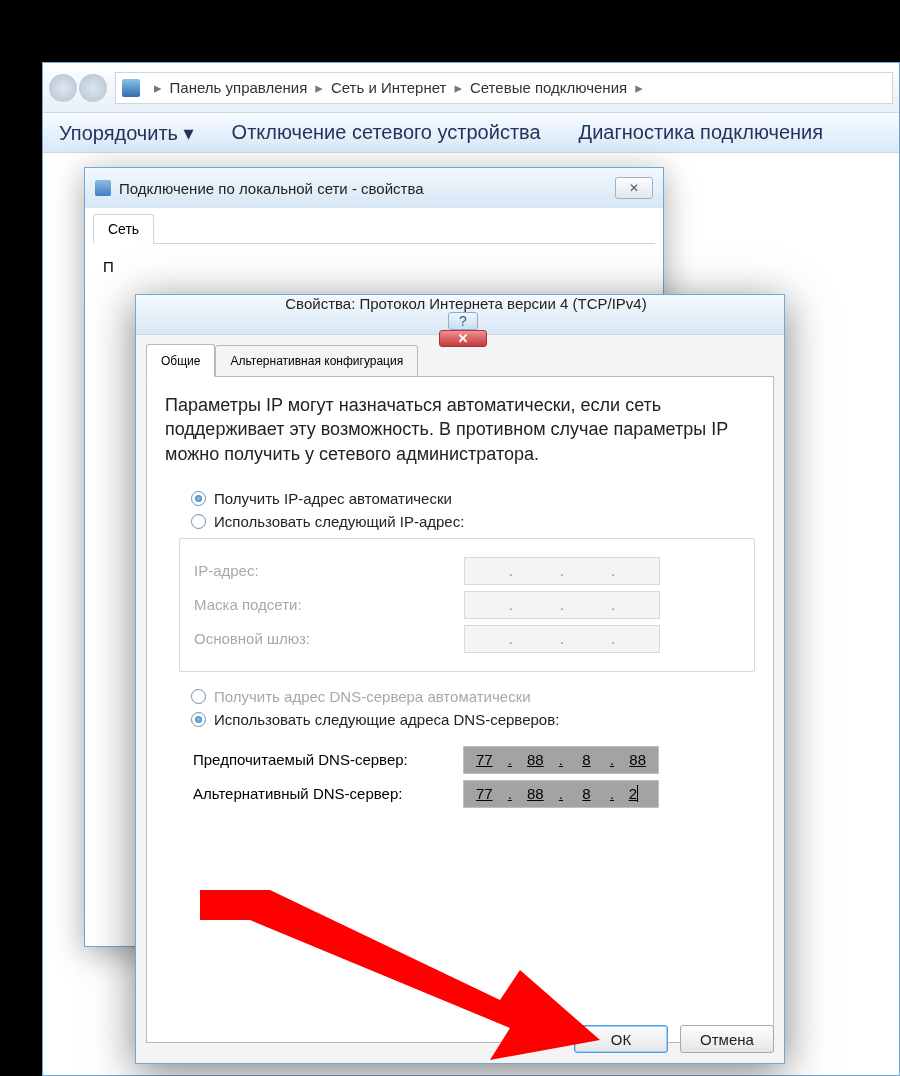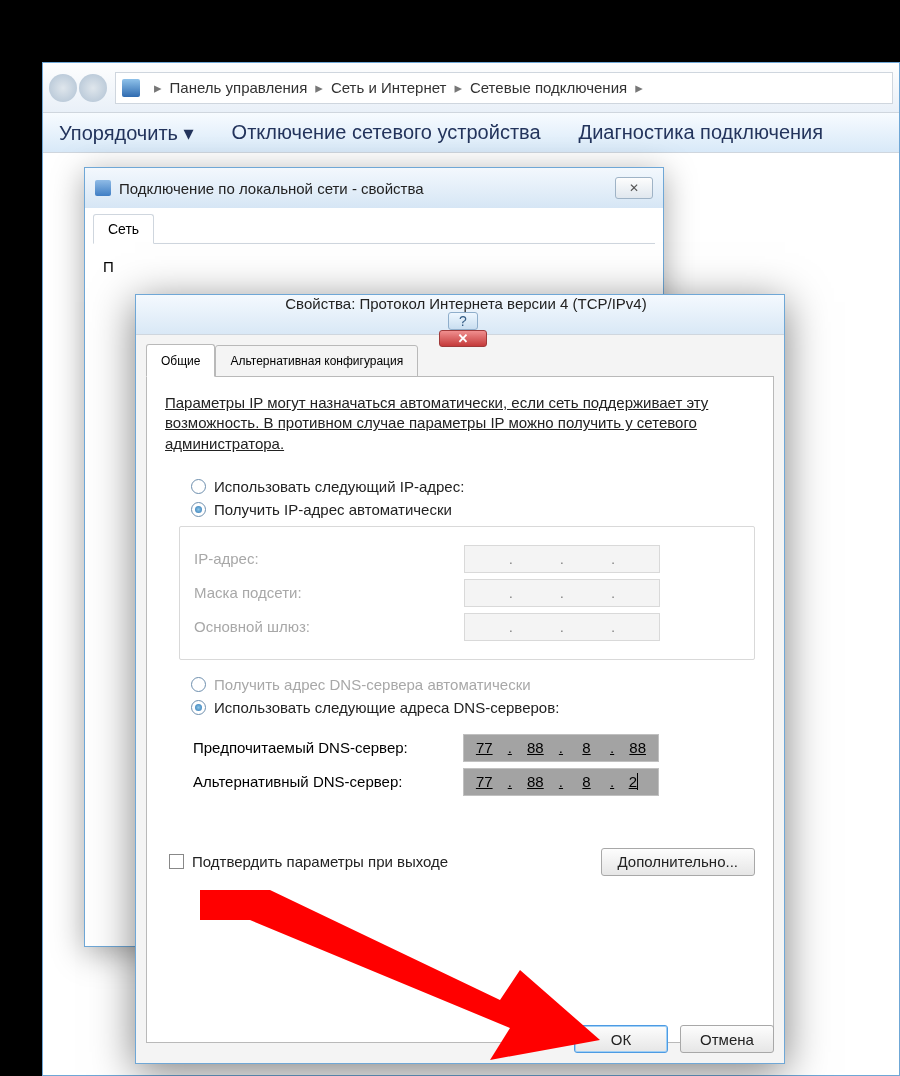--- a/index.html
+++ b/index.html
@@ -28,21 +28,21 @@
   .titlebar .spacer { flex:1; }
   .help-btn { width:30px; height:22px; margin-right:6px; border:1px solid #8faecb; border-radius:3px; background:linear-gradient(#eef7ff,#c9def0); color:#355d85; display:flex; align-items:center; justify-content:center; font-size:14px; }
   .close-btn { width:48px; height:22px; margin-right:6px; border:1px solid #a03a3a; border-radius:3px; background:linear-gradient(#f08f8f,#c43a3a); color:#fff; display:flex; align-items:center; justify-content:center; font-weight:bold; font-size:13px; }
 
   .tabarea { position:relative; height:38px; margin:4px 10px 0 10px; }
   .tabarea .tabbg { position:absolute; left:0; right:0; bottom:0; border-bottom:1px solid #b9b9b9; }
   .tab { position:relative; float:left; height:32px; margin-top:6px; padding:0 14px; border:1px solid #b9b9b9; background:#f4f4f4; font-size:12px; display:flex; align-items:center; border-radius:3px 3px 0 0; }
   .tab.active { background:#fff; border-bottom:1px solid #fff; height:33px; margin-top:5px; z-index:2; }
   .tabbody { background:#fff; border:1px solid #b9b9b9; border-top:none; margin:0 10px 10px 10px; padding:16px 18px 14px 18px; height:666px; position:relative; }
 
-  .desc { font-size:15px; color:#222; line-height:1.35; margin-bottom:24px;text-decoration:underline; }
+  .desc { font-size:18px; color:#222; line-height:1.35; margin-bottom:24px; }
 
   .radio-row { display:flex; align-items:center; margin:6px 0 6px 26px; font-size:15px; color:#222; }
   .radio { width:15px; height:15px; border:1px solid #6e8fae; border-radius:50%; margin-right:8px; background:#fff; display:flex; align-items:center; justify-content:center; }
   .radio.checked::after { content:""; width:7px; height:7px; border-radius:50%; background:radial-gradient(#8ec7e8,#2d74b2); }
 
   .group { border:1px solid #d9d9d9; border-radius:2px; margin:8px 0 16px 14px; padding:12px 12px 12px 14px; }
   .group.disabled { color:#a8a8a8; }
   .field-row { display:flex; align-items:center; margin:6px 0; font-size:15px; }
   .field-label { flex:0 0 270px; }
   .group.disabled .field-label { color:#a8a8a8; }
@@ -120,26 +120,26 @@
   <div class="tabarea">
     <div class="tabbg"></div>
     <div class="tab active">Общие</div>
     <div class="tab">Альтернативная конфигурация</div>
   </div>
 
   <div class="tabbody">
     <div class="desc">Параметры IP могут назначаться автоматически, если сеть поддерживает эту возможность. В противном случае параметры IP можно получить у сетевого администратора.</div>
 
     <div class="radio-row">
+      <span class="radio checked"></span>
+      <span>Получить IP-адрес автоматически</span>
+    </div>
+    <div class="radio-row">
       <span class="radio"></span>
       <span>Использовать следующий IP-адрес:</span>
-    </div>
-    <div class="radio-row">
-      <span class="radio checked"></span>
-      <span>Получить IP-адрес автоматически</span>
     </div>
 
     <div class="group disabled">
       <div class="field-row">
         <span class="field-label">IP-адрес:</span>
         <span class="ipbox">
           <span class="oct"></span>
             <span class="dot">.</span>
             <span class="oct"></span>
             <span class="dot">.</span>
@@ -203,25 +203,20 @@
             <span class="dot">.</span>
           <span class="oct">88</span>
             <span class="dot">.</span>
           <span class="oct">8</span>
             <span class="dot">.</span>
           <span class="oct" style="text-align:left; padding-left:8px;"><span>2</span><span class="cursor"></span></span>
         </span>
       </div>
     </div>
 
-    <div class="confirm-row">
-      <span class="chk"></span>
-      <span>Подтвердить параметры при выходе</span>
-      <span class="btn adv-btn">Дополнительно...</span>
-    </div>
   </div>
 
   <div class="btn-row">
     <span class="btn primary">ОК</span>
     <span class="btn">Отмена</span>
   </div>
 </div>
 
 <svg class="arrow" viewBox="0 0 450 200">
   <polygon points="50,20 120,20 350,130 370,100 450,170 340,190 360,158 100,50 50,50" fill="#ff0000"></polygon>

